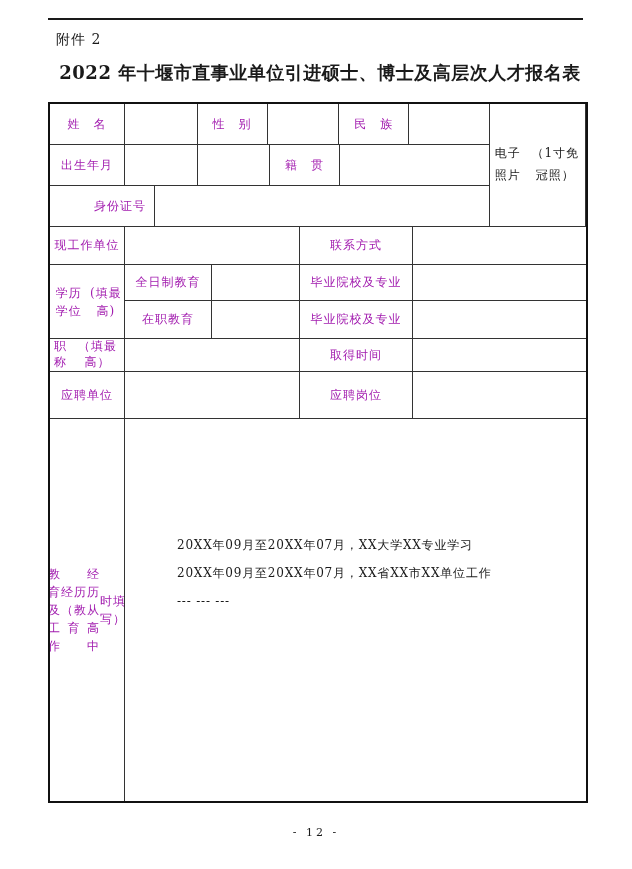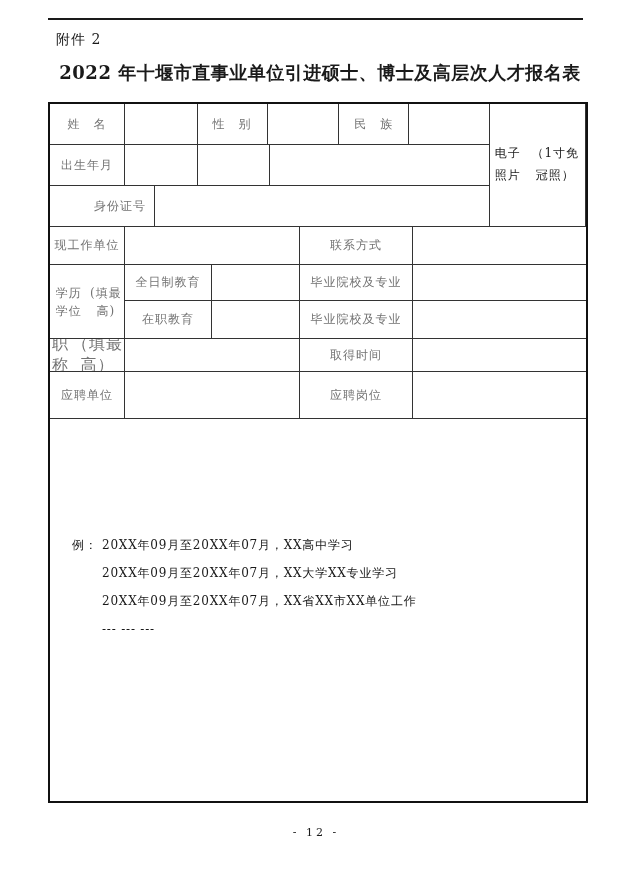--- a/index.html
+++ b/index.html
@@ -54,38 +54,38 @@
     display: flex;
     align-items: center;
     justify-content: center;
     text-align: center;
     border-right: 1px solid #333;
     letter-spacing: 1px;
     line-height: 1.4;
     overflow: hidden;
   }
   .row .cell:last-child { border-right: none; }
-  .label { color: #737373; }
+  .label { color: #a21caf; }
   .stack { display: flex; flex-direction: row; align-items: center; justify-content: center; }
   .stack span { display: block; }
 
   
   .top-group { display: flex; flex-direction: row; border-bottom: 1px solid #333; flex: 0 0 auto; }
   .left-part { width: 440px; display: flex; flex-direction: column; border-right: 1px solid #333; }
   .left-part .row:last-child { border-bottom: none; }
   .photo-cell { flex: 1; line-height: 1.8; }
 
   .r1 { height: 41px; }
   .r2 { height: 41px; }
   .r3 { height: 40px; padding-left: 36px; }
   .r4 { height: 38px; }
   .r5a { height: 36px; }
   .r5b { height: 37px; }
   .r6 { height: 33px; }
-  .r6 .stack span { line-height: 1.3; font-size: 16px; }
+  .r6 .stack span { line-height: 1.3; font-size: 12px; }
   .r7 { height: 47px; }
 
   
   .w-label { width: 75px; }
   .w-v1 { width: 73px; }
   .w-l2 { width: 70px; }
   .w-v2 { width: 72px; }
   .w-l3 { width: 70px; }
   .w-v3 { width: 80px; }
   .w-idval { width: 365px; }
@@ -150,20 +150,21 @@
           <div class="cell w-v1"></div>
           <div class="cell label w-l2">性　别</div>
           <div class="cell w-v2"></div>
           <div class="cell label w-l3">民　族</div>
           <div class="cell w-v3"></div>
         </div>
         <div class="row r2">
           <div class="cell label w-label">出生年月</div>
           <div class="cell w-v1"></div>
           <div class="cell w-v2"></div>
+          <div class="cell label w-l3">籍　贯</div>
           <div class="cell w-v3"></div>
         </div>
         <div class="row r3">
           <div class="cell label w-label">身份证号</div>
           <div class="cell w-idval"></div>
         </div>
       </div>
       <div class="cell photo-cell stack">
         <span>电子照片</span>
         <span>（1寸免冠照）</span>
@@ -209,25 +210,28 @@
     </div>
 
     <div class="row r7">
       <div class="cell label w-label">应聘单位</div>
       <div class="cell w-val-mid"></div>
       <div class="cell label w-midlabel">应聘岗位</div>
       <div class="cell w-flex"></div>
     </div>
 
     <div class="row r8">
+      <div class="cell label w-label stack">
+        <span>教育及工作</span>
+        <span>经历（教育</span>
+        <span>经历从高中</span>
+        <span>时填写）</span>
+      </div>
       <div class="cell exp-content">
         <div class="example-block">
-          <div class="example-row">
-            <span class="ex-prefix">例：</span><span>20XX年09月至20XX年07月，XX高中学习</span>
-          </div>
           <div class="example-row indent">20XX年09月至20XX年07月，XX大学XX专业学习</div>
           <div class="example-row indent">20XX年09月至20XX年07月，XX省XX市XX单位工作</div>
           <div class="example-row indent">--- --- ---</div>
         </div>
       </div>
     </div>
 
   </div>
 
   <div class="page-number">- 12 -</div>

